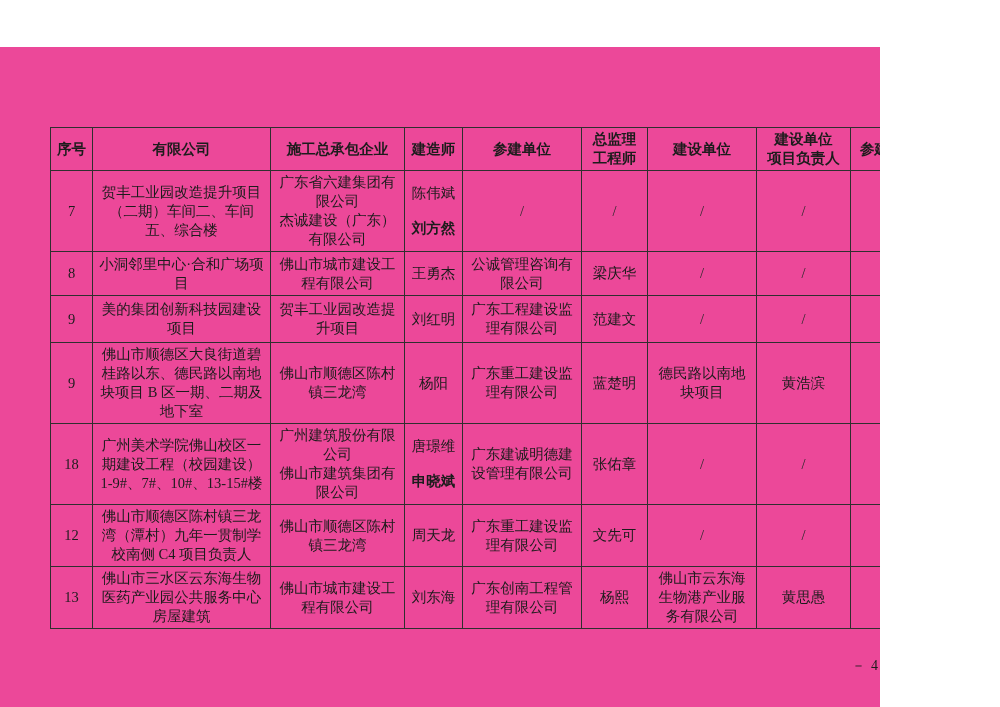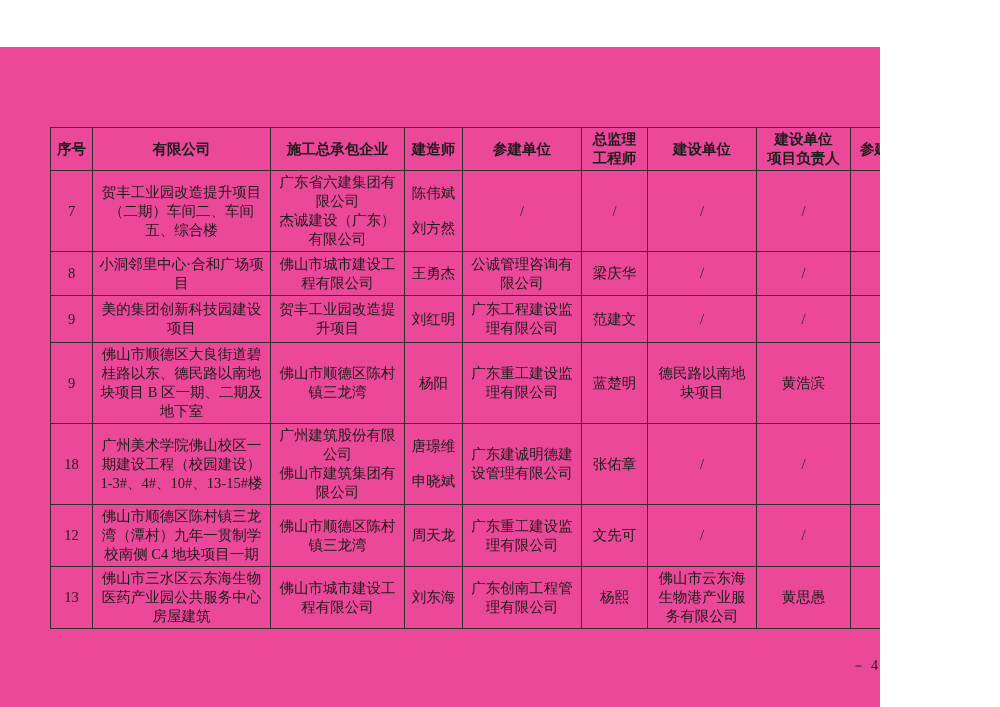--- a/index.html
+++ b/index.html
@@ -43,21 +43,21 @@
     white-space: pre-line;
     font-size: 14.5px;
     padding: 2px 2px;
   }
   td.left {
     text-align: left;
     padding-left: 7px;
     padding-right: 6px;
   }
   .stack div { text-align: inherit; }
-  .stack.gapped div + div { margin-top: 16px; }
+  .stack.gapped div + div { margin-top: 16px; font-weight: bold; }
   .slash { color: #2a2a2a; }
   .footer {
     position: absolute;
     left: 840px;
     top: 610px;
     width: 70px;
     text-align: center;
     font-size: 14px;
     color: #1c1c1c;
     letter-spacing: 1px;
@@ -150,21 +150,21 @@
         <td>杨阳</td>
         <td class="left">广东重工建设监理有限公司</td>
         <td>蓝楚明</td>
         <td class="left">德民路以南地块项目</td>
         <td>黄浩滨</td>
         <td class="slash">/</td>
       </tr>
 
       <tr style="height:74px">
         <td>18</td>
-        <td class="left">广州美术学院佛山校区一期建设工程（校园建设）1-3#、4#、10#、13-15#楼</td>
+        <td class="left">广州美术学院佛山校区一期建设工程（校园建设）1-9#、7#、10#、13-15#楼</td>
         <td class="left">
           <div class="stack">
             <div>广州建筑股份有限公司</div>
             <div>佛山市建筑集团有限公司</div>
           </div>
         </td>
         <td>
           <div class="stack gapped">
             <div>唐璟维</div>
             <div>申晓斌</div>
@@ -172,21 +172,21 @@
         </td>
         <td class="left">广东建诚明德建设管理有限公司</td>
         <td>张佑章</td>
         <td class="slash">/</td>
         <td class="slash">/</td>
         <td class="slash">/</td>
       </tr>
 
       <tr style="height:57px">
         <td>12</td>
-        <td class="left">佛山市顺德区陈村镇三龙湾（潭村）九年一贯制学校南侧 C4 地块项目一期</td>
+        <td class="left">佛山市顺德区陈村镇三龙湾（潭村）九年一贯制学校南侧 C4 项目负责人</td>
         <td class="left">佛山市顺德区陈村镇三龙湾</td>
         <td>周天龙</td>
         <td class="left">广东重工建设监理有限公司</td>
         <td>文先可</td>
         <td class="slash">/</td>
         <td class="slash">/</td>
         <td class="slash">/</td>
       </tr>
 
       <tr style="height:61px">

